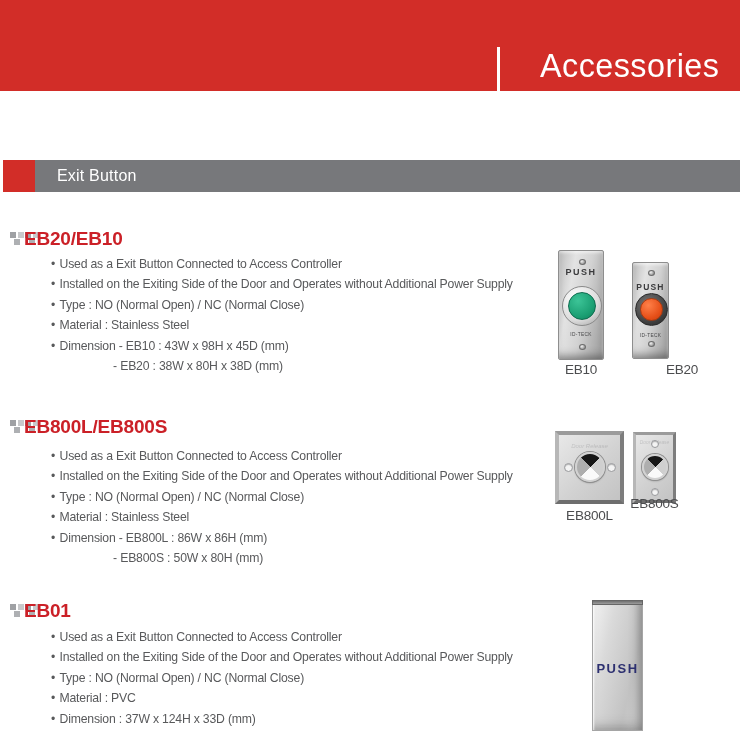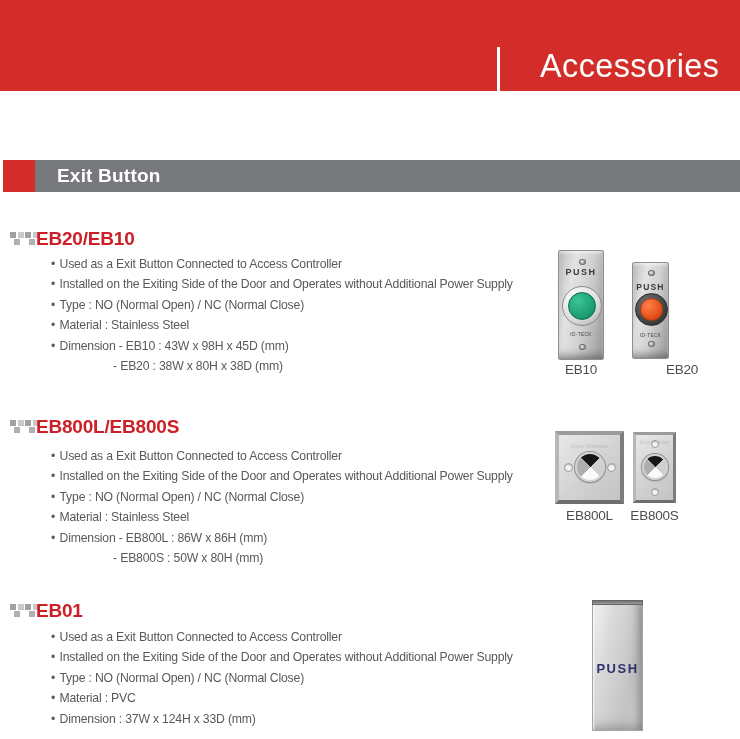--- a/index.html
+++ b/index.html
@@ -15,25 +15,25 @@
   .banner-title{
     position:absolute;left:540px;top:46px;width:200px;height:40px;
     color:#ffffff;font-size:34px;font-weight:300;letter-spacing:.5px;
     transform:scaleX(.95);transform-origin:left center;white-space:nowrap;
   }
   
   .cat-bar{position:absolute;left:3px;top:160px;width:737px;height:32px;background:#77787b;}
   .cat-bar-accent{position:absolute;left:3px;top:160px;width:32px;height:32px;background:#d22d28;}
   .cat-bar-label{
     position:absolute;left:57px;top:160px;height:32px;line-height:32px;
-    color:#ffffff;font-size:19px;font-weight:bold;letter-spacing:.2px;
+    color:#ffffff;font-size:16px;font-weight:normal;letter-spacing:.2px;
   }
   
   .sec-heading{
-    position:absolute;left:36px;color:#cb2027;font-size:19px;font-weight:bold;
+    position:absolute;left:24px;color:#cb2027;font-size:19px;font-weight:bold;
     letter-spacing:-.2px;white-space:nowrap;line-height:19px;
   }
   .hicon{position:absolute;left:10px;width:29px;height:13px;}
   .hicon i{position:absolute;width:6px;height:6px;}
   .hicon .q1{left:0;top:0;background:#9fa1a4;}
   .hicon .q2{left:7.5px;top:0;background:#c8c9cb;}
   .hicon .q3{left:15px;top:0;background:#9fa1a4;}
   .hicon .q4{left:22.5px;top:0;background:#c8c9cb;}
   .hicon .q5{left:4px;top:7px;background:#aeb0b3;}
   .hicon .q6{left:19px;top:7px;background:#aeb0b3;}
@@ -181,21 +181,21 @@
   <div class="dome-btn" style="left:16px;top:17px;width:30px;height:30px"></div>
 </div>
 <div class="plabel" style="left:555px;top:508px;width:69px">EB800L</div>
 
 <div class="plate-bevel" style="left:633px;top:432px;width:43px;height:71px;border-width:3px">
   <div class="watermark" style="top:4px;transform:scale(.8)">Door Release</div>
   <span class="screw-ring" style="left:15px;top:5px;width:8px;height:8px"></span>
   <span class="screw-ring" style="left:15px;top:53px;width:8px;height:8px"></span>
   <div class="dome-btn" style="left:6px;top:19px;width:26px;height:26px"></div>
 </div>
-<div class="plabel" style="left:620px;top:508px;width:69px">EB800S</div>
+<div class="plabel" style="left:620px;top:496px;width:69px">EB800S</div>
 
 <span class="hicon" style="top:604px">
   <i class="q1"></i>
     <i class="q2"></i>
     <i class="q3"></i>
     <i class="q4"></i>
     <i class="q5"></i>
     <i class="q6"></i>
 </span>
 <div class="sec-heading" style="top:601px">EB01</div>

